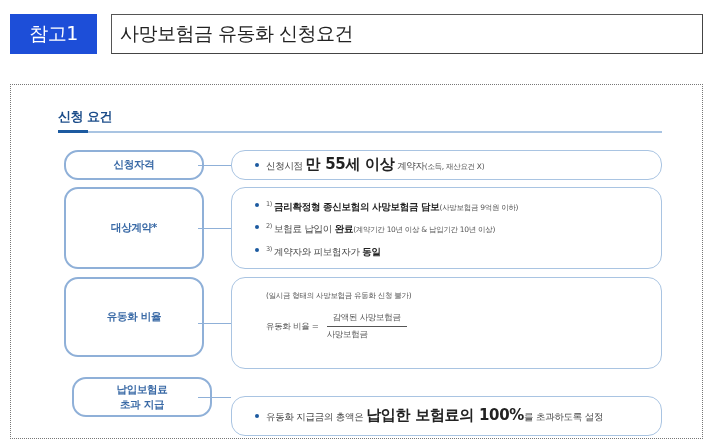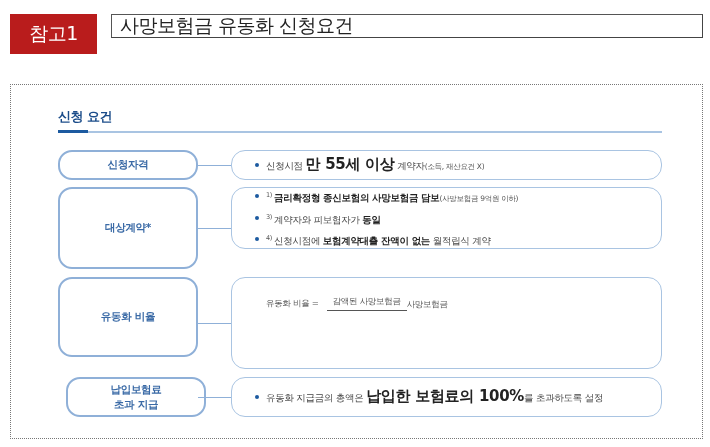--- a/index.html
+++ b/index.html
@@ -1,26 +1,26 @@
 <!DOCTYPE html>
 <html><head>
   <meta charset="utf-8">
   <style>
     * { box-sizing: border-box; margin: 0; padding: 0; }
     html, body { width: 710px; height: 447px; background: #ffffff; overflow: hidden; }
     body { position: relative; font-family: "DejaVu Sans", sans-serif; color: #333; }
 
     .badge {
       position: absolute; left: 10px; top: 14px; width: 87px; height: 40px;
-      background: #b91c1c; color: #ffffff;
+      background: #1d4ed8; color: #ffffff;
       font-size: 19px; display: flex; align-items: center; justify-content: center;
       letter-spacing: -0.5px;
     }
     .title-box {
-      position: absolute; left: 111px; top: 14px; width: 592px; height: 24px;
+      position: absolute; left: 111px; top: 14px; width: 592px; height: 40px;
       border: 1px solid #555; border-bottom: 1.5px solid #444; border-right: 1.5px solid #444;
       display: flex; align-items: center; padding-left: 8px;
       font-size: 19px; color: #222; letter-spacing: -0.5px;
     }
 
     .frame {
       position: absolute; left: 10px; top: 84px; width: 693px; height: 355px;
       border: 1px dotted #777;
     }
 
@@ -29,21 +29,21 @@
       font-size: 13px; font-weight: bold; color: #1c4d8a; letter-spacing: -0.5px;
     }
     .section-rule {
       position: absolute; left: 58px; top: 131px; width: 604px; height: 2px; background: #a9c4e2;
     }
     .section-rule-accent {
       position: absolute; left: 58px; top: 130px; width: 30px; height: 3px; background: #1c5aa0;
     }
 
     .label-box {
-      position: absolute; left: 58px; width: 140px;
+      position: absolute; left: 64px; width: 140px;
       border: 2px solid #8fb0d8; border-radius: 14px; background: #fff;
       display: flex; flex-direction: column; align-items: center; justify-content: center;
       font-size: 10.5px; font-weight: bold; color: #3a6aa6; line-height: 1.45;
       letter-spacing: -0.3px;
     }
     .connector {
       position: absolute; left: 198px; width: 33px; height: 1px; background: #8fb0d8;
     }
     .content-box {
       position: absolute; left: 231px; width: 431px;
@@ -61,21 +61,21 @@
     .big { font-size: 15px; }
     .small { font-size: 7.5px; color: #555; }
     .sup { font-size: 6.5px; vertical-align: super; margin-right: 2px; color: #555; }
     .note { padding-left: 12px; font-size: 7.5px; color: #555; line-height: 16px; }
 
     .formula {
       display: flex; align-items: center; margin-top: 8px; padding-left: 12px;
       font-size: 8.5px; color: #555;
     }
     .formula .lhs { margin-right: 8px; }
-    .fraction { display: inline-flex; flex-direction: row; align-items: center; }
+    .fraction { display: inline-flex; flex-direction: column; }
     .fraction .num { padding: 0 6px 2px; border-bottom: 1px solid #555; }
     .fraction .den { padding-top: 2px; }
   </style>
 </head>
 <body>
 
 <div class="badge">참고1</div>
 <div class="title-box">사망보험금 유동화 신청요건</div>
 
 <div class="frame"></div>
@@ -91,48 +91,49 @@
 <div class="content-box" style="top:150px;height:30px;">
   <div class="bullet-line">
     <span>신청시점 </span><span class="strong big">만 55세 이상</span><span> 계약자</span><span class="small">(소득, 재산요건 X)</span>
   </div>
 </div>
 
 <div class="label-box" style="top:187px;height:82px;">
   <span>대상계약*</span>
 </div>
 <div class="connector" style="top:228px;"></div>
-<div class="content-box" style="top:187px;height:62px;">
+<div class="content-box" style="top:187px;height:82px;">
   <div class="bullet-line">
     <span class="sup">1)</span><span class="strong">금리확정형 종신보험의 사망보험금 담보</span><span class="small">(사망보험금 9억원 이하)</span>
   </div>
   <div class="bullet-line">
-    <span class="sup">3)</span><span>계약자와 피보험자가 </span><span class="strong">동일</span>
+    <span class="sup">2)</span><span>보험료 납입이 </span><span class="strong">완료</span><span class="small">(계약기간 10년 이상 &amp; 납입기간 10년 이상)</span>
   </div>
   <div class="bullet-line">
-    <span class="sup">4)</span><span>신청시점에 </span><span class="strong">보험계약대출 잔액이 없는</span><span> 월적립식 계약</span>
+    <span class="sup">3)</span><span>계약자와 피보험자가 </span><span class="strong">동일</span>
   </div>
 </div>
 
 <div class="label-box" style="top:277px;height:80px;">
   <span>유동화 비율</span>
 </div>
 <div class="connector" style="top:323px;"></div>
 <div class="content-box" style="top:277px;height:92px;justify-content:flex-start;padding-top:10px;">
+  <div class="note">(일시금 형태의 사망보험금 유동화 신청 불가)</div>
   <div class="formula">
     <span class="lhs">유동화 비율 =</span>
     <span class="fraction">
       <span class="num">감액된 사망보험금</span>
       <span class="den">사망보험금</span>
     </span>
   </div>
 </div>
 
 <div class="label-box" style="top:377px;height:40px;margin-left:8px;">
   <span>납입보험료</span>
   <span>초과 지급</span>
 </div>
 <div class="connector" style="top:397px;"></div>
-<div class="content-box" style="top:377px;height:40px;">
+<div class="content-box" style="top:396px;height:40px;">
   <div class="bullet-line">
     <span>유동화 지급금의 총액은 </span><span class="strong big">납입한 보험료의 100%</span><span>를 초과하도록 설정</span>
   </div>
 </div>
 
 </body></html>

